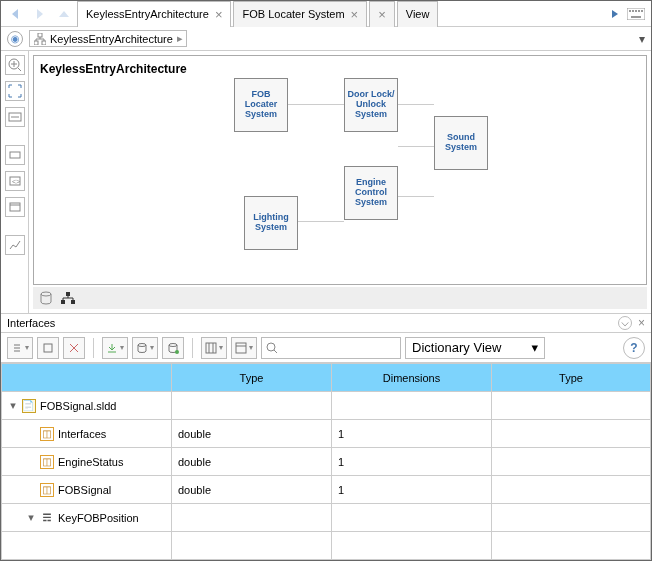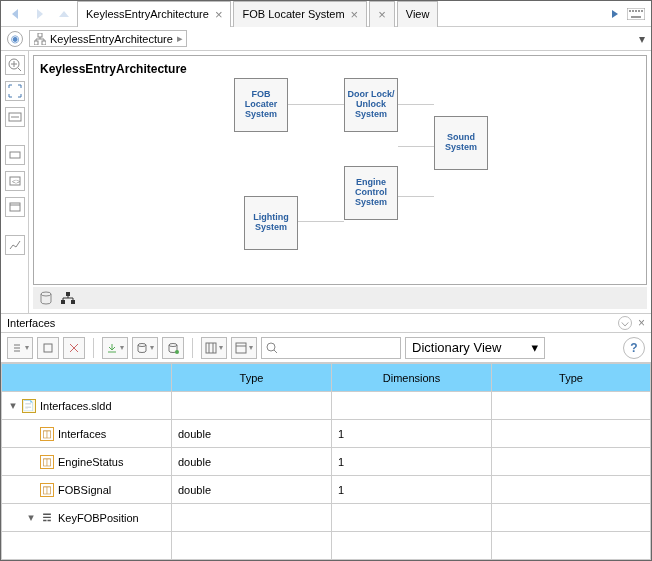--- a/index.html
+++ b/index.html
@@ -417,21 +417,21 @@
       <th>Dimensions</th>
       <th>Type</th>
     </tr>
   </thead>
   <tbody>
     <tr>
       <td>
           <div class="tree-cell">
             <span class="tw-arrow">▾</span>
             <span class="ficon doc">📄</span>
-            <span>Interfaces.sldd</span>
+            <span>FOBSignal.sldd</span>
           </div>
         </td>
       <td></td>
         <td></td>
         <td></td>
     </tr>
     <tr>
       <td>
           <div class="tree-cell indent1">
             <span class="tw-arrow"></span>

